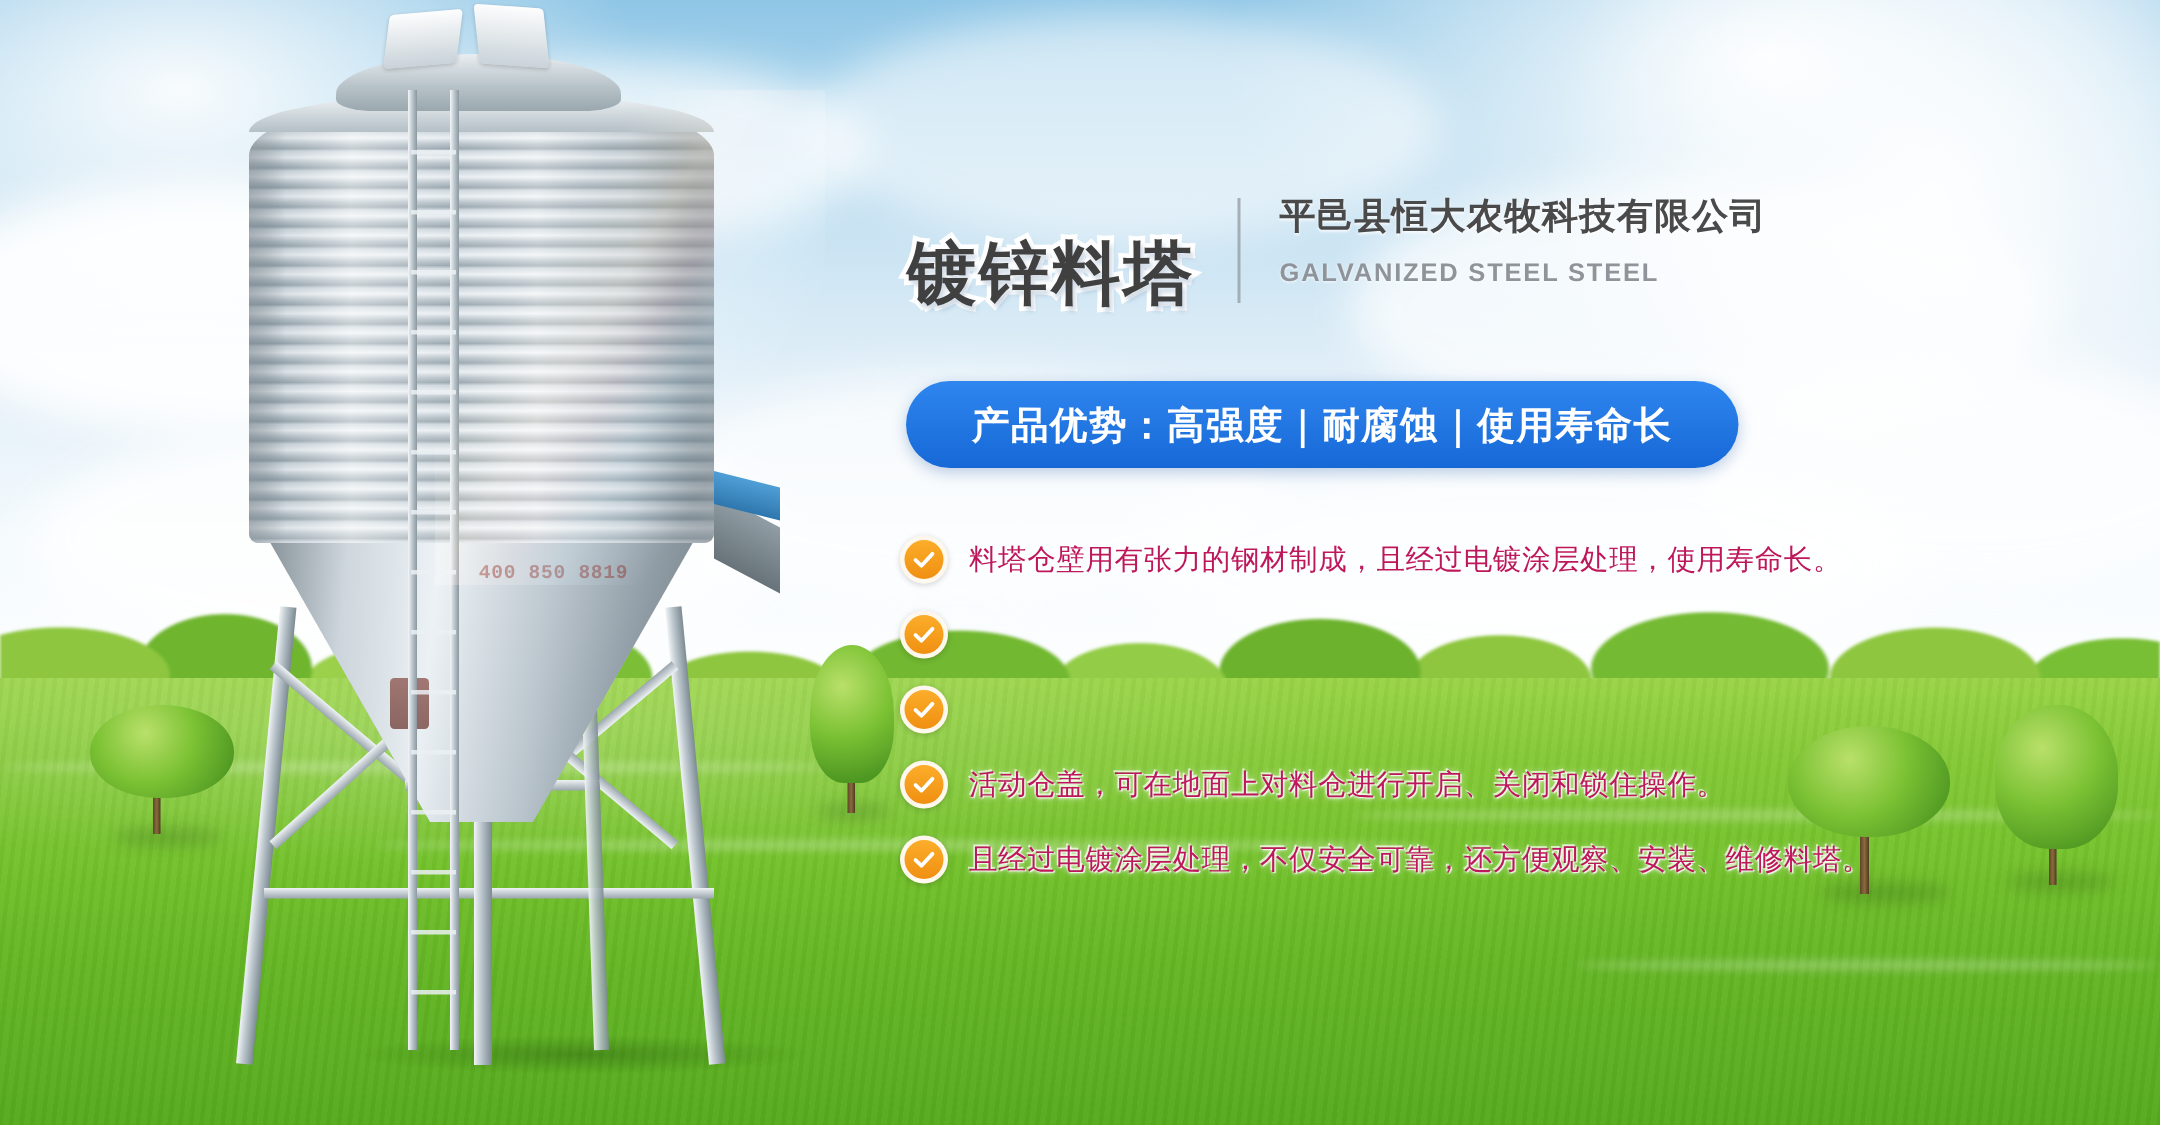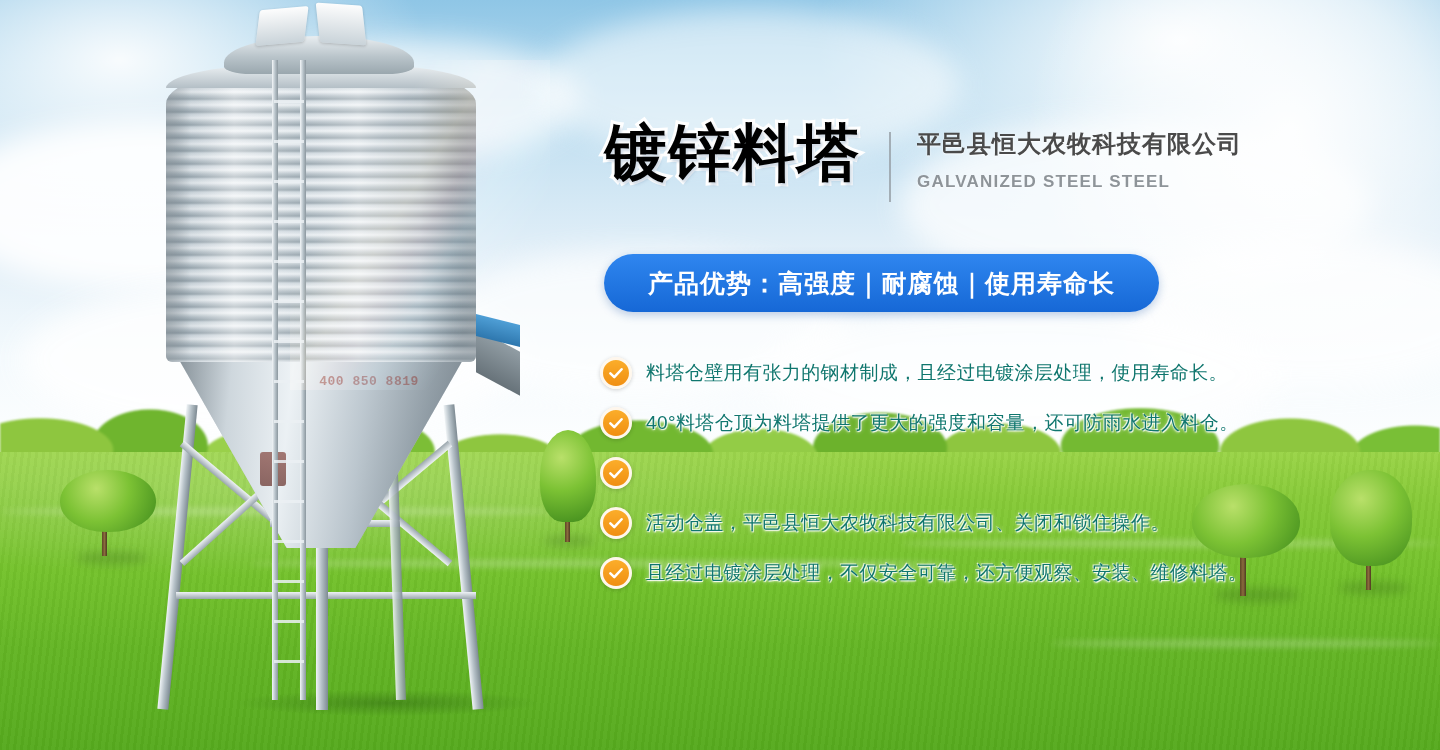--- a/index.html
+++ b/index.html
@@ -188,24 +188,25 @@
       rgba(160,220,255,.22) 60%,
       rgba(255,255,255,0) 74%);
     pointer-events:none;mix-blend-mode:screen;
   }
 
   
   .content{position:absolute;left:600px;top:0;width:700px;height:750px;}
 
   .title-row{position:absolute;left:5px;top:122px;display:flex;align-items:flex-start;}
   .main-title{
-    font-size:62px;font-weight:bold;color:#000000;line-height:1;letter-spacing:2px;
+    font-size:46px;font-weight:bold;color:#404040;line-height:1;letter-spacing:2px;
     -webkit-text-stroke:6px #ffffff;paint-order:stroke fill;
     text-shadow:2px 3px 3px rgba(120,150,180,.35);
     white-space:nowrap;
+    margin-top:37px;
   }
   .divider{width:2px;height:70px;background:#9aa3aa;margin:10px 0 0 28px;opacity:.85;}
   .names{margin:6px 0 0 26px;}
   .company{font-size:24px;font-weight:bold;color:#4a4a4a;letter-spacing:1px;white-space:nowrap;
            text-shadow:0 1px 2px rgba(255,255,255,.85);}
   .subtitle{margin-top:12px;font-size:17px;font-weight:bold;color:#8e9499;letter-spacing:1.2px;
             white-space:nowrap;text-shadow:0 1px 2px rgba(255,255,255,.8);}
 
   .pill{
     position:absolute;left:4px;top:254px;height:58px;padding:0 44px;
@@ -220,21 +221,21 @@
   .check{
     width:32px;height:32px;border-radius:50%;flex:0 0 32px;
     background:linear-gradient(180deg,#fbad2a,#f08f12);
     border:3px solid rgba(255,255,255,.92);
     box-shadow:0 1px 4px rgba(0,0,0,.18);
     display:flex;align-items:center;justify-content:center;
     box-sizing:border-box;
   }
   .check svg{width:18px;height:18px;display:block;}
   .feature-text{
-    margin-left:14px;font-size:19px;color:#0f766e;letter-spacing:.4px;white-space:nowrap;
+    margin-left:14px;font-size:19px;color:#be185d;letter-spacing:.4px;white-space:nowrap;
     text-shadow:0 1px 2px rgba(255,255,255,.95),0 0 5px rgba(255,255,255,.9),
                 1px 1px 0 rgba(255,255,255,.7),-1px -1px 0 rgba(255,255,255,.7);
   }
 </style>
 </head>
 <body>
 
 <div class="stage">
 
   <div class="sky">
@@ -353,38 +354,37 @@
         </span>
         <span class="feature-text">料塔仓壁用有张力的钢材制成，且经过电镀涂层处理，使用寿命长。</span>
       </div>
 
       <div class="feature">
         <span class="check">
           <svg viewBox="0 0 24 24" fill="none" stroke="#ffffff" stroke-width="3.4" stroke-linecap="round" stroke-linejoin="round">
               <path d="M4.5 12.5 L9.7 17.5 L19.5 7"></path>
             </svg>
         </span>
-        <span class="feature-text">40°料塔仓顶为料塔提供了更大的强度和容量，还可防雨水进入料仓。</span>
-      </div>
-
-      <div class="feature">
-        <span class="check">
-          <svg viewBox="0 0 24 24" fill="none" stroke="#ffffff" stroke-width="3.4" stroke-linecap="round" stroke-linejoin="round">
-              <path d="M4.5 12.5 L9.7 17.5 L19.5 7"></path>
-            </svg>
-        </span>
-      </div>
-
-      <div class="feature">
-        <span class="check">
-          <svg viewBox="0 0 24 24" fill="none" stroke="#ffffff" stroke-width="3.4" stroke-linecap="round" stroke-linejoin="round">
-              <path d="M4.5 12.5 L9.7 17.5 L19.5 7"></path>
-            </svg>
-        </span>
-        <span class="feature-text">活动仓盖，平邑县恒大农牧科技有限公司、关闭和锁住操作。</span>
+      </div>
+
+      <div class="feature">
+        <span class="check">
+          <svg viewBox="0 0 24 24" fill="none" stroke="#ffffff" stroke-width="3.4" stroke-linecap="round" stroke-linejoin="round">
+              <path d="M4.5 12.5 L9.7 17.5 L19.5 7"></path>
+            </svg>
+        </span>
+      </div>
+
+      <div class="feature">
+        <span class="check">
+          <svg viewBox="0 0 24 24" fill="none" stroke="#ffffff" stroke-width="3.4" stroke-linecap="round" stroke-linejoin="round">
+              <path d="M4.5 12.5 L9.7 17.5 L19.5 7"></path>
+            </svg>
+        </span>
+        <span class="feature-text">活动仓盖，可在地面上对料仓进行开启、关闭和锁住操作。</span>
       </div>
 
       <div class="feature">
         <span class="check">
           <svg viewBox="0 0 24 24" fill="none" stroke="#ffffff" stroke-width="3.4" stroke-linecap="round" stroke-linejoin="round">
               <path d="M4.5 12.5 L9.7 17.5 L19.5 7"></path>
             </svg>
         </span>
         <span class="feature-text">且经过电镀涂层处理，不仅安全可靠，还方便观察、安装、维修料塔。</span>
       </div>

